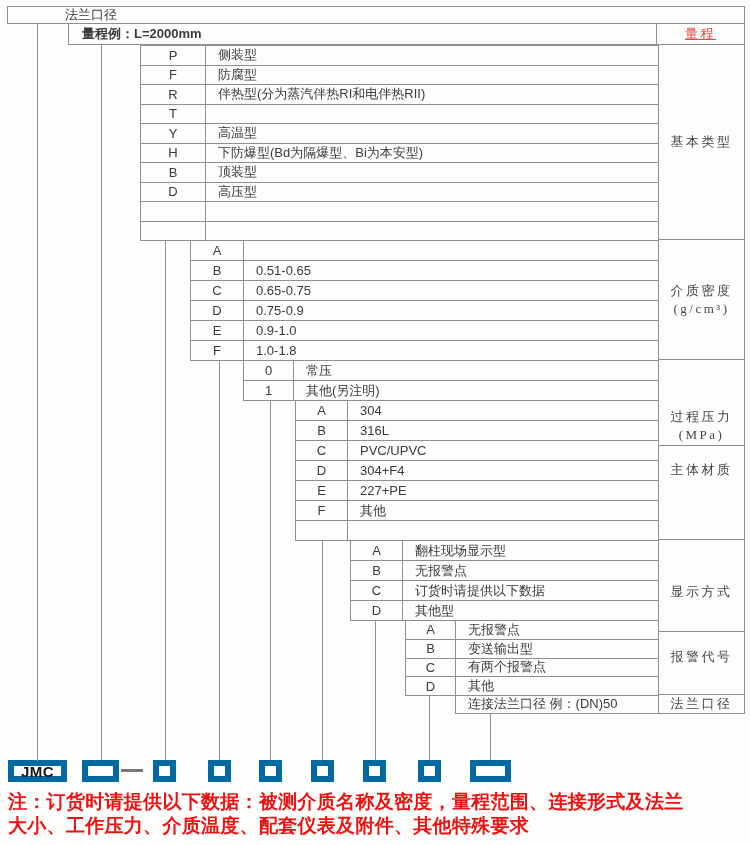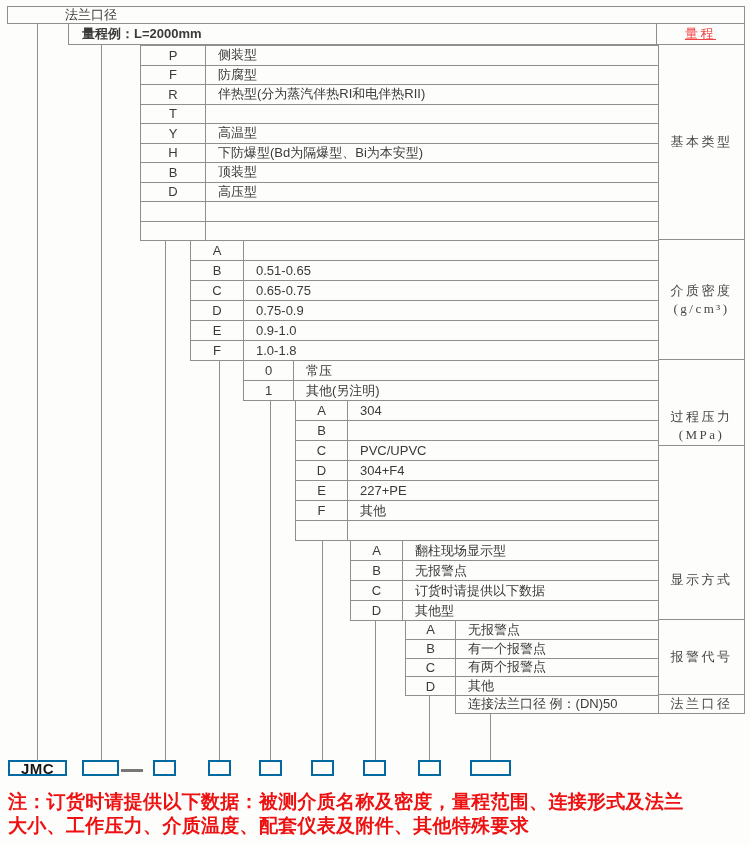--- a/index.html
+++ b/index.html
@@ -17,21 +17,21 @@
   .sec{position:absolute;box-sizing:border-box;border-left:1px solid var(--bd);border-top:1px solid var(--bd);}
   .srow{display:flex;box-sizing:border-box;border-bottom:1px solid var(--bd);}
   .scode{box-sizing:border-box;border-right:1px solid var(--bd);display:flex;align-items:center;justify-content:center;}
   .sdesc{flex:1;display:flex;align-items:center;padding-left:12px;}
   .lbl{position:absolute;box-sizing:border-box;left:658px;width:87px;border-bottom:1px solid var(--bd);
     display:flex;flex-direction:column;justify-content:center;align-items:center;text-align:center;
     font-family:"Liberation Serif","DejaVu Serif",serif;letter-spacing:2.5px;color:#474747;line-height:18px;}
   .vline,.cline{position:absolute;width:1px;background:var(--bd);}
   #flange-row{left:455px;top:695px;width:203px;height:19px;border-left:1px solid var(--bd);
     border-bottom:1px solid var(--bd);line-height:18px;padding-left:12px;}
-  .mbox{position:absolute;top:760px;height:16px;border:2px solid #0369a1;box-sizing:border-box;}
+  .mbox{position:absolute;top:760px;height:22px;border:6px solid #0369a1;box-sizing:border-box;}
   #jmc-box{left:8px;width:59px;display:flex;align-items:center;justify-content:center;
     font-weight:bold;font-size:15px;color:#151515;letter-spacing:.5px;}
   #dash{position:absolute;left:121px;top:769px;width:22px;height:3px;background:#787878;}
   #note{position:absolute;left:8px;top:790px;width:741px;font-weight:bold;font-size:19px;
     line-height:24px;color:var(--red);letter-spacing:.3px;}
 </style>
 </head>
 <body>
 
 <div class="canvas">
@@ -133,20 +133,21 @@
         <div class="sdesc">其他(另注明)</div>
       </div>
     </div>
     <div class="sec" style="left: 295px; top: 400px; width: 363px;">
       <div class="srow" style="height: 20px;">
         <div class="scode" style="width: 52px;">A</div>
         <div class="sdesc">304</div>
       </div>
       <div class="srow" style="height: 20px;">
         <div class="scode" style="width: 52px;">B</div>
+        <div class="sdesc">316L</div>
       </div>
       <div class="srow" style="height: 20px;">
         <div class="scode" style="width: 52px;">C</div>
         <div class="sdesc">PVC/UPVC</div>
       </div>
       <div class="srow" style="height: 20px;">
         <div class="scode" style="width: 52px;">D</div>
         <div class="sdesc">304+F4</div>
       </div>
       <div class="srow" style="height: 20px;">
@@ -180,21 +181,21 @@
         <div class="sdesc">其他型</div>
       </div>
     </div>
     <div class="sec" style="left: 405px; top: 620px; width: 253px;">
       <div class="srow" style="height: 18.75px;">
         <div class="scode" style="width: 50px;">A</div>
         <div class="sdesc">无报警点</div>
       </div>
       <div class="srow" style="height: 18.75px;">
         <div class="scode" style="width: 50px;">B</div>
-        <div class="sdesc">有一个报警点</div>
+        <div class="sdesc">变送输出型</div>
       </div>
       <div class="srow" style="height: 18.75px;">
         <div class="scode" style="width: 50px;">C</div>
         <div class="sdesc">有两个报警点</div>
       </div>
       <div class="srow" style="height: 18.75px;">
         <div class="scode" style="width: 50px;">D</div>
         <div class="sdesc">其他</div>
       </div>
     </div>
@@ -202,21 +203,24 @@
       <div>基本类型</div>
     </div>
     <div class="lbl" style="top: 240px; height: 120px;">
       <div>介质密度</div>
       <div>(g/cm³)</div>
     </div>
     <div class="lbl" style="top: 374px; height: 40px; margin-top: 32px;">
       <div>过程压力</div>
       <div>(MPa)</div>
     </div>
-    <div class="lbl" style="top: 540px; height: 80px;">
+    <div class="lbl" style="top: 400px; height: 140px;">
+      <div>主体材质</div>
+    </div>
+    <div class="lbl" style="top: 552px; height: 80px;">
       <div>显示方式</div>
     </div>
     <div class="lbl" style="top: 620px; height: 75px;">
       <div>报警代号</div>
     </div>
     <div class="lbl" style="top: 695px; height: 19px;">
       <div>法兰口径</div>
     </div>
     <div class="vline" style="left: 658px; top: 45px; height: 669px;"></div>
     <div class="vline" style="left: 744px; top: 23px; height: 691px;"></div>

